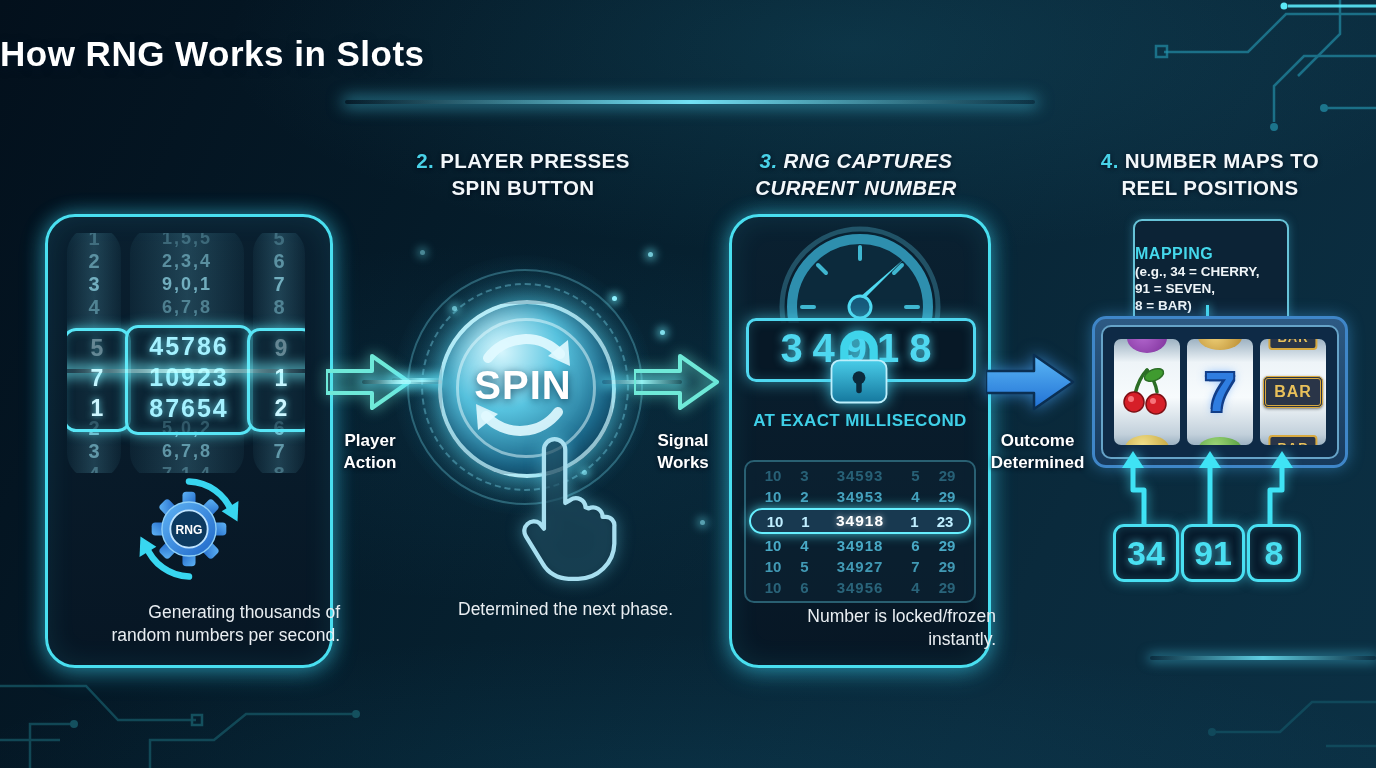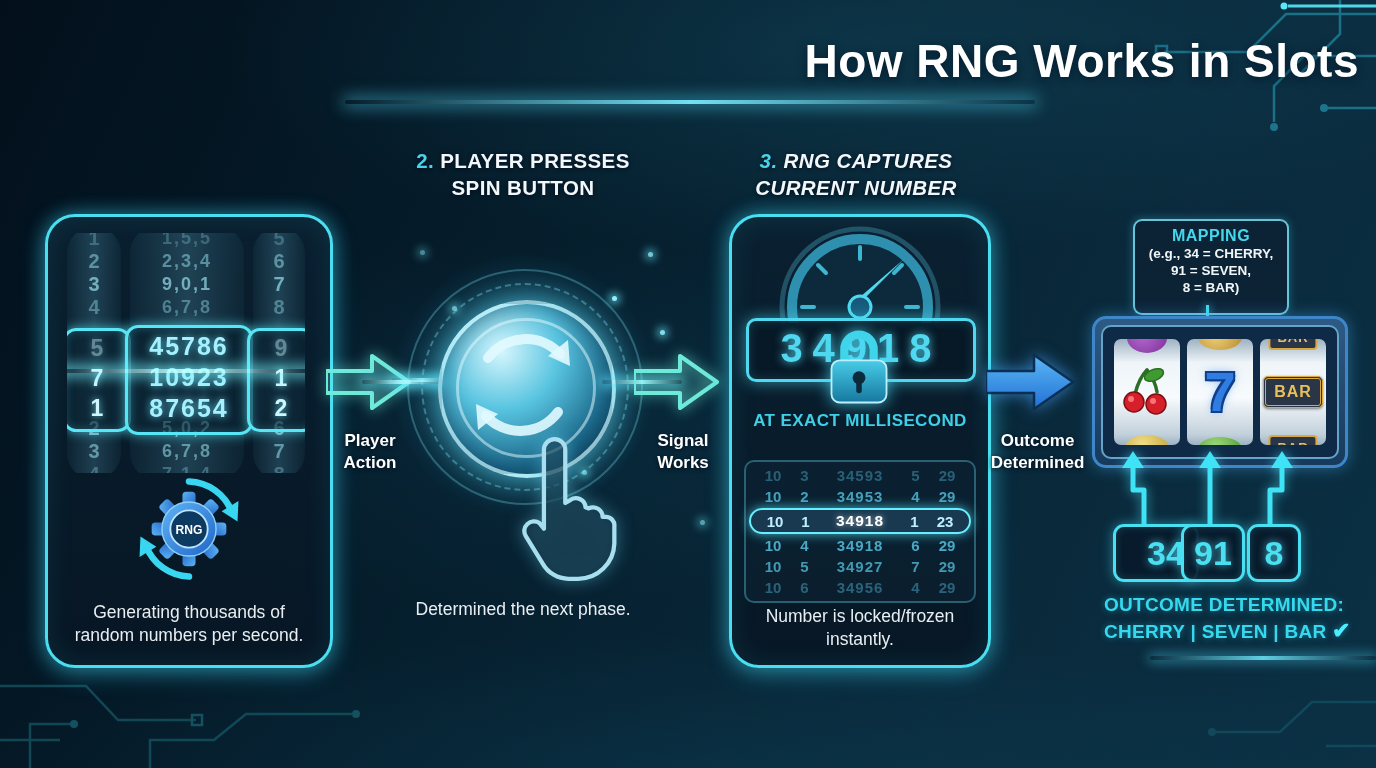--- a/index.html
+++ b/index.html
@@ -8,21 +8,21 @@
     font-family:"Liberation Sans",sans-serif;
     background:
       radial-gradient(900px 300px at 62% 6%, rgba(40,140,170,.18), transparent 70%),
       radial-gradient(700px 260px at 38% 55%, rgba(30,120,160,.10), transparent 70%),
       radial-gradient(1000px 200px at 50% 102%, rgba(25,130,170,.12), transparent 75%),
       linear-gradient(115deg,#03101c 0%,#06202f 45%,#0a2a3c 75%,#0b3044 100%);
     color:#eaf4f8;
   }
   .abs{position:absolute;}
   
-  .title{top:34px;left:0;right:17px;text-align:right;font-size:46px;font-weight:700;color:#ffffff;
+  .title{top:34px;left:0;right:17px;text-align:left;font-size:35px;font-weight:700;color:#ffffff;
     letter-spacing:.5px;text-shadow:0 2px 10px rgba(0,20,40,.8);}
   .title-underline{top:100px;left:345px;width:690px;height:4px;border-radius:3px;
     background:linear-gradient(90deg,transparent,rgba(120,235,255,.95),transparent);
     box-shadow:0 0 16px 3px rgba(80,220,250,.55);}
   
   .step-h{top:147px;width:300px;text-align:center;font-size:20.5px;font-weight:700;line-height:27px;
     color:#f2f7fa;letter-spacing:.4px;text-shadow:0 1px 4px rgba(0,10,25,.8);}
   .step-h .num{color:#49d2e8;}
   
   .panel{border:3px solid #49dff0;border-radius:30px;
@@ -58,21 +58,21 @@
   .win-side span{display:block;font-size:23px;line-height:30px;color:#cdf6ff;text-shadow:0 0 7px rgba(120,240,255,.8);}
   .win-side span:nth-child(1){opacity:.45;}
   .win-l{left:-4px;} .win-r{left:180px;}
   .win-c{left:58px;top:92px;width:122px;height:101px;padding-top:3px;}
   .win-c span{display:block;font-size:25px;line-height:31px;letter-spacing:2px;color:#a5f1ff;
     text-shadow:0 0 9px rgba(110,235,255,.9);}
   .scanline{position:absolute;left:-12px;right:-12px;top:136px;height:4px;
     background:linear-gradient(90deg,transparent,rgba(190,255,255,.95),transparent);
     box-shadow:0 0 14px 3px rgba(120,245,255,.8);}
   .gear-wrap{left:50%;top:256px;transform:translateX(-50%);width:112px;height:112px;}
-  .cap{white-space:nowrap;text-align:center;color:#e9eef2;font-size:17.5px;line-height:23px;}
+  .cap{white-space:nowrap;text-align:right;color:#e9eef2;font-size:17.5px;line-height:23px;}
   .cap-1{left:-10px;right:-10px;top:384px;}
   
   .arrow-label{top:430px;text-align:center;color:#fff;font-weight:700;font-size:17px;line-height:22px;
     text-shadow:0 1px 4px rgba(0,10,25,.9);}
   .glowstreak{height:4px;border-radius:2px;
     background:linear-gradient(90deg,transparent,rgba(170,250,255,.95),transparent);
     box-shadow:0 0 12px 3px rgba(100,235,255,.65);}
   
   .spin-glow{left:393px;top:255px;width:260px;height:260px;border-radius:50%;
     background:radial-gradient(circle,rgba(90,225,255,.30),rgba(60,190,230,.10) 55%,transparent 72%);}
@@ -105,21 +105,21 @@
     font-size:15px;font-weight:700;color:#4fb8d6;}
   .trow span{text-align:center;}
   .tc0{width:30px;} .tc1{width:20px;} .tc2{width:78px;letter-spacing:1px;} .tc3{width:20px;} .tc4{width:30px;}
   .r0{opacity:.42;} .r1{opacity:.85;} .r3{opacity:.9;} .r4{opacity:.8;} .r5{opacity:.45;}
   .trow.hl{margin:1px 3px;border:2px solid #66efff;border-radius:13px;height:22px;padding:0 9px;
     background:rgba(26,60,84,.9);box-shadow:0 0 12px rgba(80,235,255,.75);color:#bfeeff;opacity:1;}
   .trow.hl .tc2{color:#ffffff;font-size:15.5px;text-shadow:0 0 6px rgba(255,255,255,.6);}
   .cap-3{left:-8px;right:-8px;top:388px;}
   
   .map-box{left:1133px;top:219px;width:152px;height:86px;border:2px solid rgba(120,225,245,.85);border-radius:9px;
-    background:rgba(13,34,54,.88);box-shadow:0 0 10px rgba(80,210,240,.35);text-align:center;padding-top:6px;}
+    background:rgba(13,34,54,.88);box-shadow:0 0 10px rgba(80,210,240,.35);padding-top:24px;}
   .map-title{font-size:16px;font-weight:700;color:#45d8ec;letter-spacing:.5px;}
   .map-line{font-size:13.5px;line-height:17px;color:#f0f5f8;font-weight:700;}
   .map-conn{left:1206px;top:305px;width:3px;height:13px;background:#45d8ec;box-shadow:0 0 8px rgba(80,225,250,.9);}
   .slot-frame{left:1092px;top:316px;width:238px;height:134px;border:3px solid #3f86c8;border-radius:14px;
     background:linear-gradient(180deg,#2d5a84,#173a5c);box-shadow:0 0 16px rgba(70,170,240,.45);padding:6px;}
   .slot-inner{width:100%;height:100%;box-sizing:border-box;border:2px solid rgba(140,215,255,.7);border-radius:10px;
     background:#0e2a46;display:flex;gap:7px;align-items:center;justify-content:center;padding:6px;}
   .reel{position:relative;width:66px;height:106px;border-radius:7px;overflow:hidden;
     background:linear-gradient(180deg,#9db2c2,#eef4f8 22%,#f7fbfd 55%,#c2d0db 90%,#9db2c2);
     display:flex;align-items:center;justify-content:center;}
@@ -133,21 +133,21 @@
   .p-yellow-bot{bottom:-16px;width:44px;height:26px;border-radius:50%;background:radial-gradient(circle at 40% 40%,#f2e08a,#c3a23a);}
   .p-green-bot{bottom:-16px;width:44px;height:24px;border-radius:50%;background:radial-gradient(circle at 40% 40%,#9fd878,#4f9a3a);}
   .p-bar-top{top:-14px;} .p-bar-bot{bottom:-15px;border-color:#a86fc4;color:#b98fd4;}
   .p-bar-mini{border:2px double #d8a940;border-radius:4px;background:#2a3548;color:#e8c05a;
     font-size:13px;font-weight:700;letter-spacing:1px;padding:3px 7px;}
   .map-arrows{left:1092px;top:450px;width:238px;height:74px;filter:drop-shadow(0 0 6px rgba(70,225,250,.7));}
   .numbox{top:524px;height:52px;border:3px solid #49e0f2;border-radius:11px;background:rgba(9,26,42,.92);
     box-shadow:0 0 12px rgba(70,220,245,.5),inset 0 0 8px rgba(70,220,245,.2);
     display:flex;align-items:center;justify-content:center;font-size:34px;font-weight:700;color:#49e0f2;
     text-shadow:0 0 8px rgba(90,230,255,.8);}
-  .nb1{left:1113px;width:60px;padding-left:20px;} .nb2{left:1181px;width:58px;} .nb3{left:1247px;width:48px;}
+  .nb1{left:1113px;width:60px;} .nb2{left:1181px;width:58px;} .nb3{left:1247px;width:48px;}
   .outcome{left:1104px;top:592px;width:272px;font-size:19px;font-weight:700;color:#35d8ec;line-height:26px;
     letter-spacing:.3px;text-shadow:0 0 6px rgba(40,200,230,.5);}
   .outcome .check{color:#4beefc;font-size:22px;}
   .outcome-glow{left:1150px;top:656px;width:226px;height:4px;border-radius:2px;
     background:linear-gradient(90deg,transparent,rgba(110,235,255,.85),transparent);
     box-shadow:0 0 12px 2px rgba(80,220,250,.5);}
   
   .dot{width:5px;height:5px;border-radius:50%;background:#8df1ff;box-shadow:0 0 9px 3px rgba(110,240,255,.75);}
   .circuit{pointer-events:none;}
 </style>
@@ -193,20 +193,25 @@
 
   <div class="abs step-h" style="left:373px;">
     <span class="num">2.</span>
     <span>PLAYER PRESSES</span><br>
     <span>SPIN BUTTON</span>
   </div>
   <div class="abs step-h" style="left:706px;font-style:italic;">
     <span class="num">3.</span>
     <span>RNG CAPTURES</span><br>
     <span>CURRENT NUMBER</span>
+  </div>
+  <div class="abs step-h" style="left:1060px;">
+    <span class="num">4.</span>
+    <span>NUMBER MAPS TO</span><br>
+    <span>REEL POSITIONS</span>
   </div>
 
   <div class="abs panel" id="panel1">
     <div class="abs reels">
       <div class="strip strip-l">
         <div class="stack stk-side stk-top">
           <span>1</span>
             <span>2</span>
           <span>3</span>
             <span>4</span>
@@ -324,20 +329,23 @@
   <div class="abs ring-outer"></div>
   <div class="abs ring-dashed"></div>
   <div class="abs spin-btn"></div>
   <div class="abs ring-inner"></div>
   <svg class="abs spin-arrows" viewBox="0 0 150 150">
     <path d="M40 48 A47 47 0 0 1 112 44" fill="none" stroke="rgba(225,250,255,.9)" stroke-width="10" stroke-linecap="round"></path>
     <polygon points="122,56 100,46 120,30" fill="rgba(225,250,255,.9)"></polygon>
     <path d="M110 102 A47 47 0 0 1 38 106" fill="none" stroke="rgba(225,250,255,.9)" stroke-width="10" stroke-linecap="round"></path>
     <polygon points="28,94 50,104 30,120" fill="rgba(225,250,255,.9)"></polygon>
   </svg>
+  <div class="abs spin-label">
+    <span>SPIN</span>
+  </div>
   <div class="abs glowstreak" style="left:362px;top:380px;width:80px;"></div>
   <div class="abs glowstreak" style="left:602px;top:380px;width:80px;"></div>
 
   <svg class="abs hand" viewBox="0 0 120 150">
     <path d="M44 18 a10 10 0 0 1 20 0 v50 l5 -3 a9 9 0 0 1 14 7 l3 1 a9 9 0 0 1 13 8 h3 a8 8 0 0 1 8 9 v16 a34 34 0 0 1 -34 33 h-9 a28 28 0 0 1 -24 -14 l-16 -26 a9 9 0 0 1 13 -12 l4 5 z" fill="rgba(12,40,58,.55)" stroke="#a8dff0" stroke-width="4" stroke-linejoin="round"></path>
   </svg>
 
   <div class="abs cap" style="left:373px;top:598px;width:300px;">
     <span>Determined the next phase.</span>
   </div>
@@ -497,25 +505,20 @@
   <div class="abs numbox nb1">
       <span>34</span>
     </div>
   <div class="abs numbox nb2">
       <span>91</span>
     </div>
   <div class="abs numbox nb3">
       <span>8</span>
     </div>
 
-  <div class="abs outcome">
-    <span>OUTCOME DETERMINED:</span><br>
-    <span>CHERRY | SEVEN | BAR</span>
-    <span class="check">✔</span>
-  </div>
   <div class="abs outcome-glow"></div>
 
   <div class="abs dot" style="left:612px;top:296px;"></div>
   <div class="abs dot" style="left:648px;top:252px;opacity:.8;"></div>
   <div class="abs dot" style="left:582px;top:470px;opacity:.7;"></div>
   <div class="abs dot" style="left:452px;top:306px;opacity:.7;"></div>
   <div class="abs dot" style="left:700px;top:520px;opacity:.6;"></div>
   <div class="abs dot" style="left:420px;top:250px;opacity:.5;"></div>
   <div class="abs dot" style="left:660px;top:330px;opacity:.9;"></div>
 

